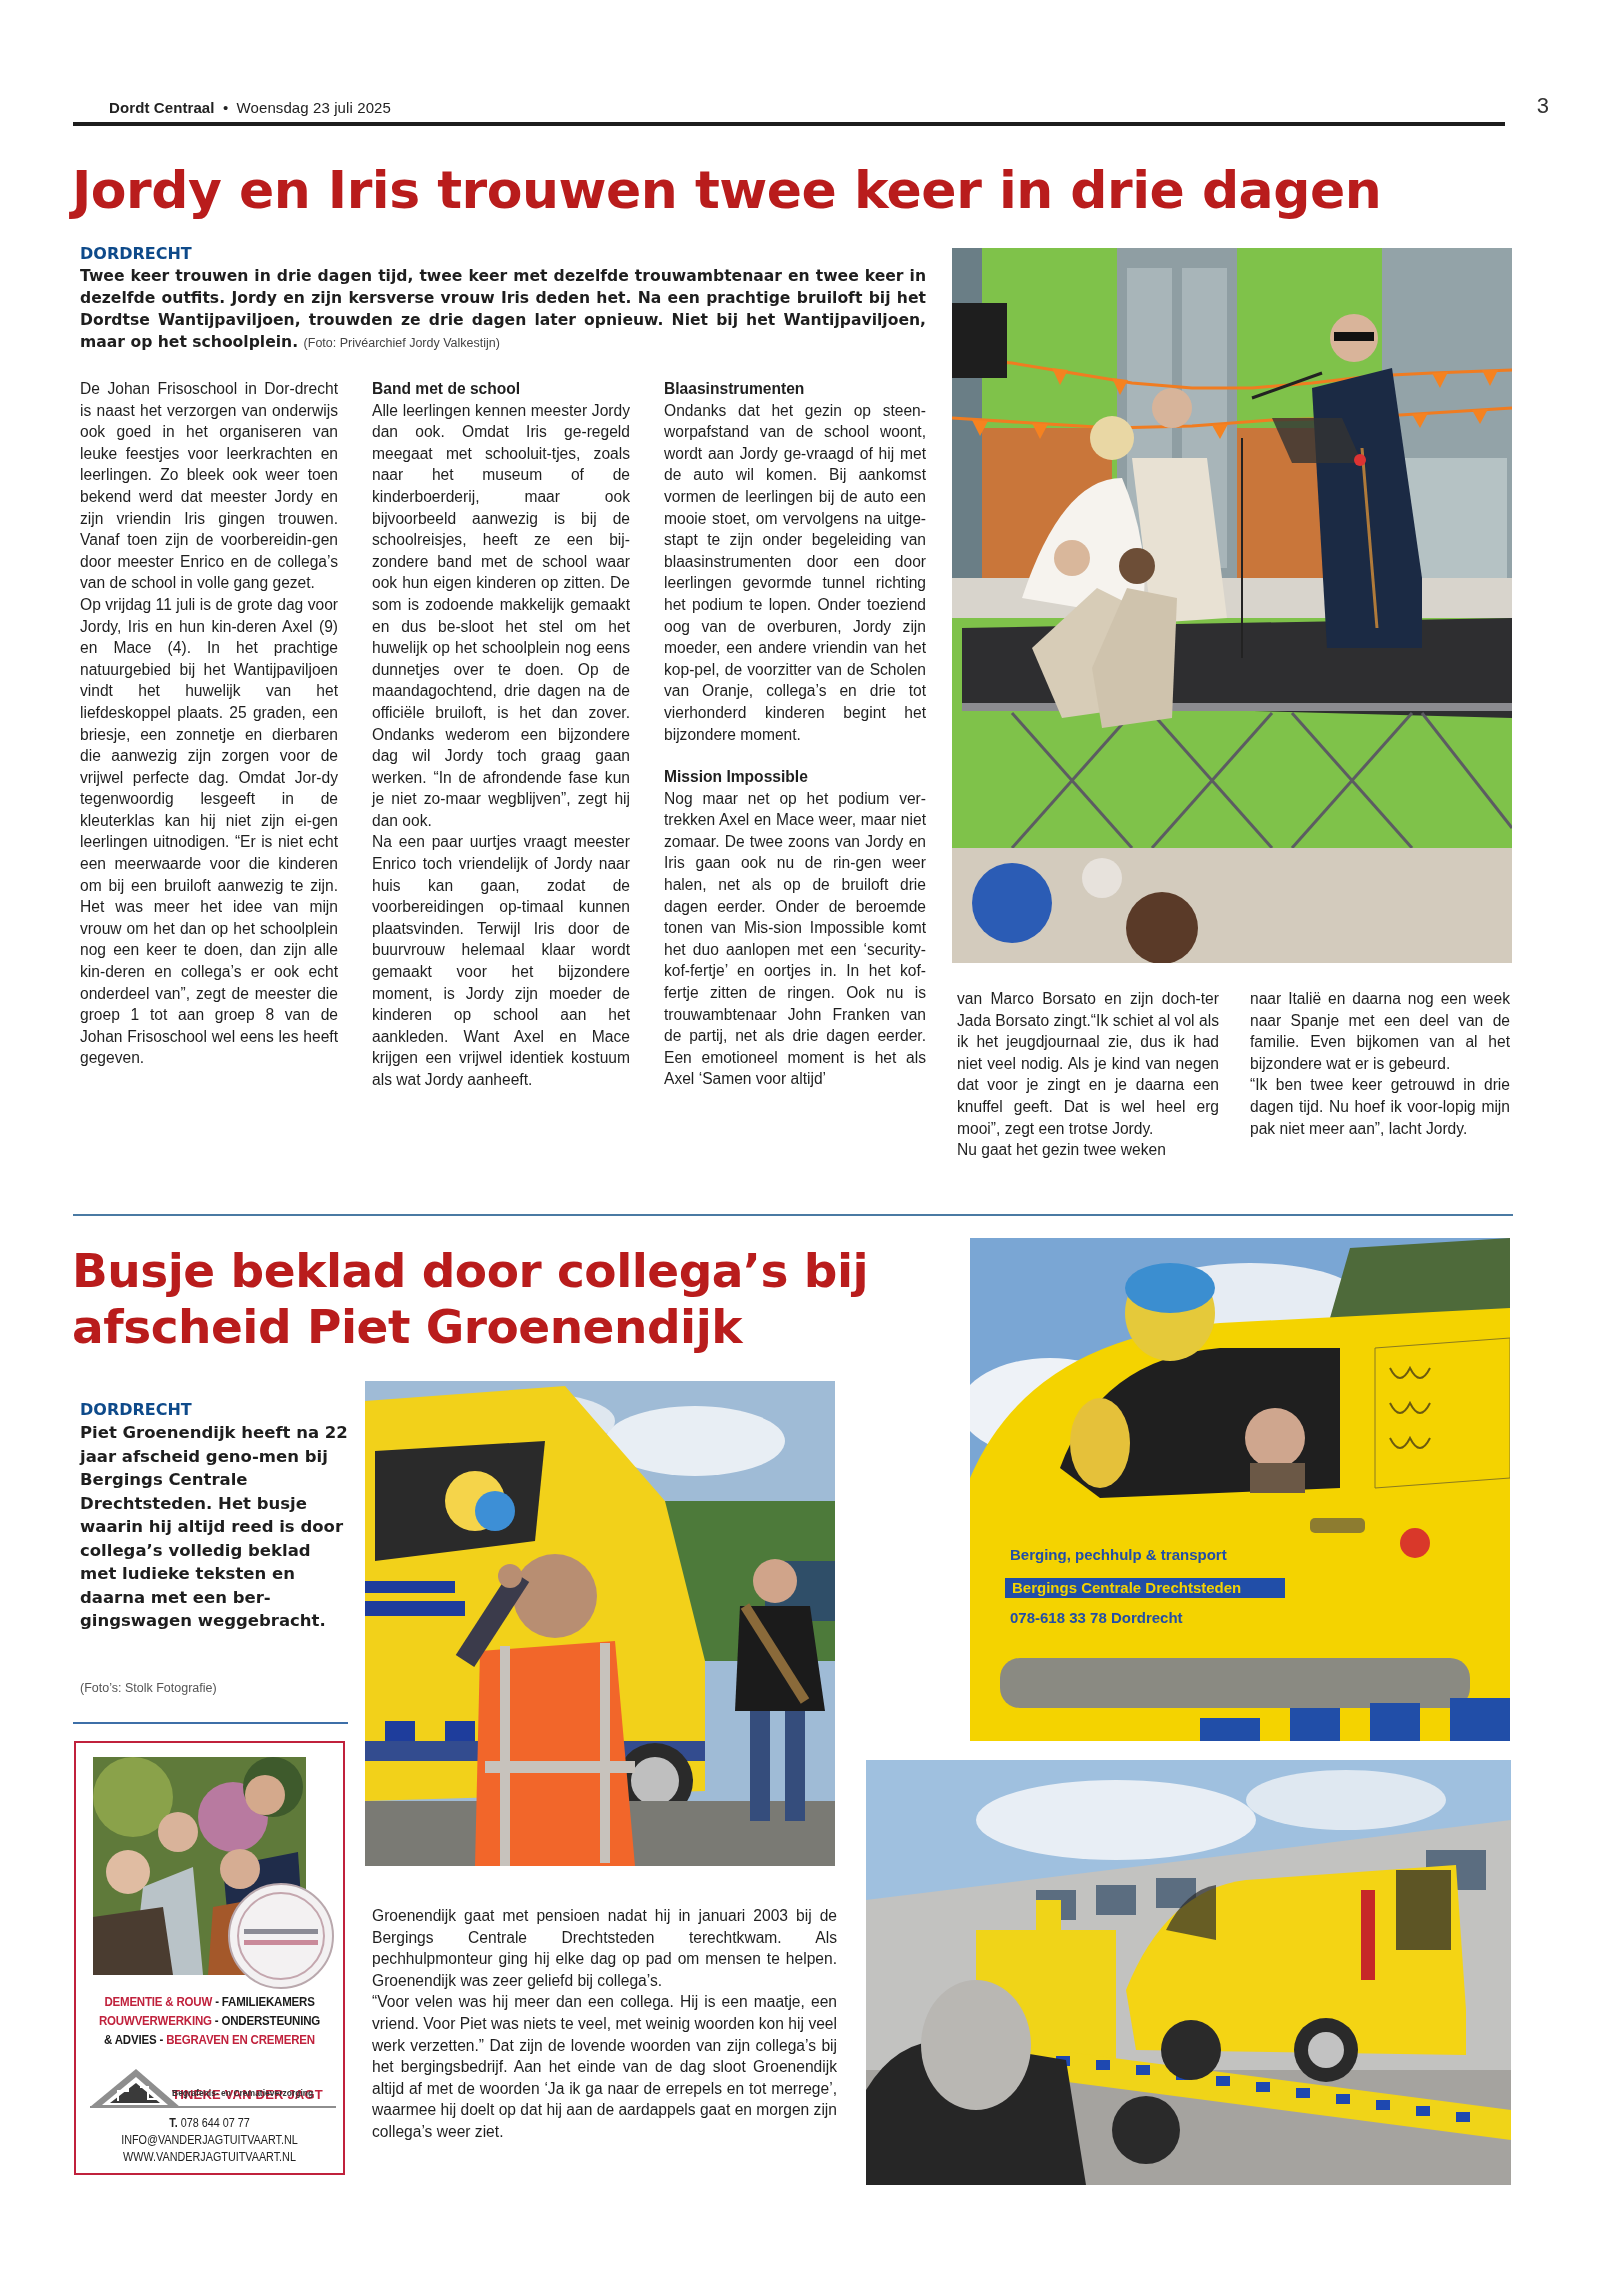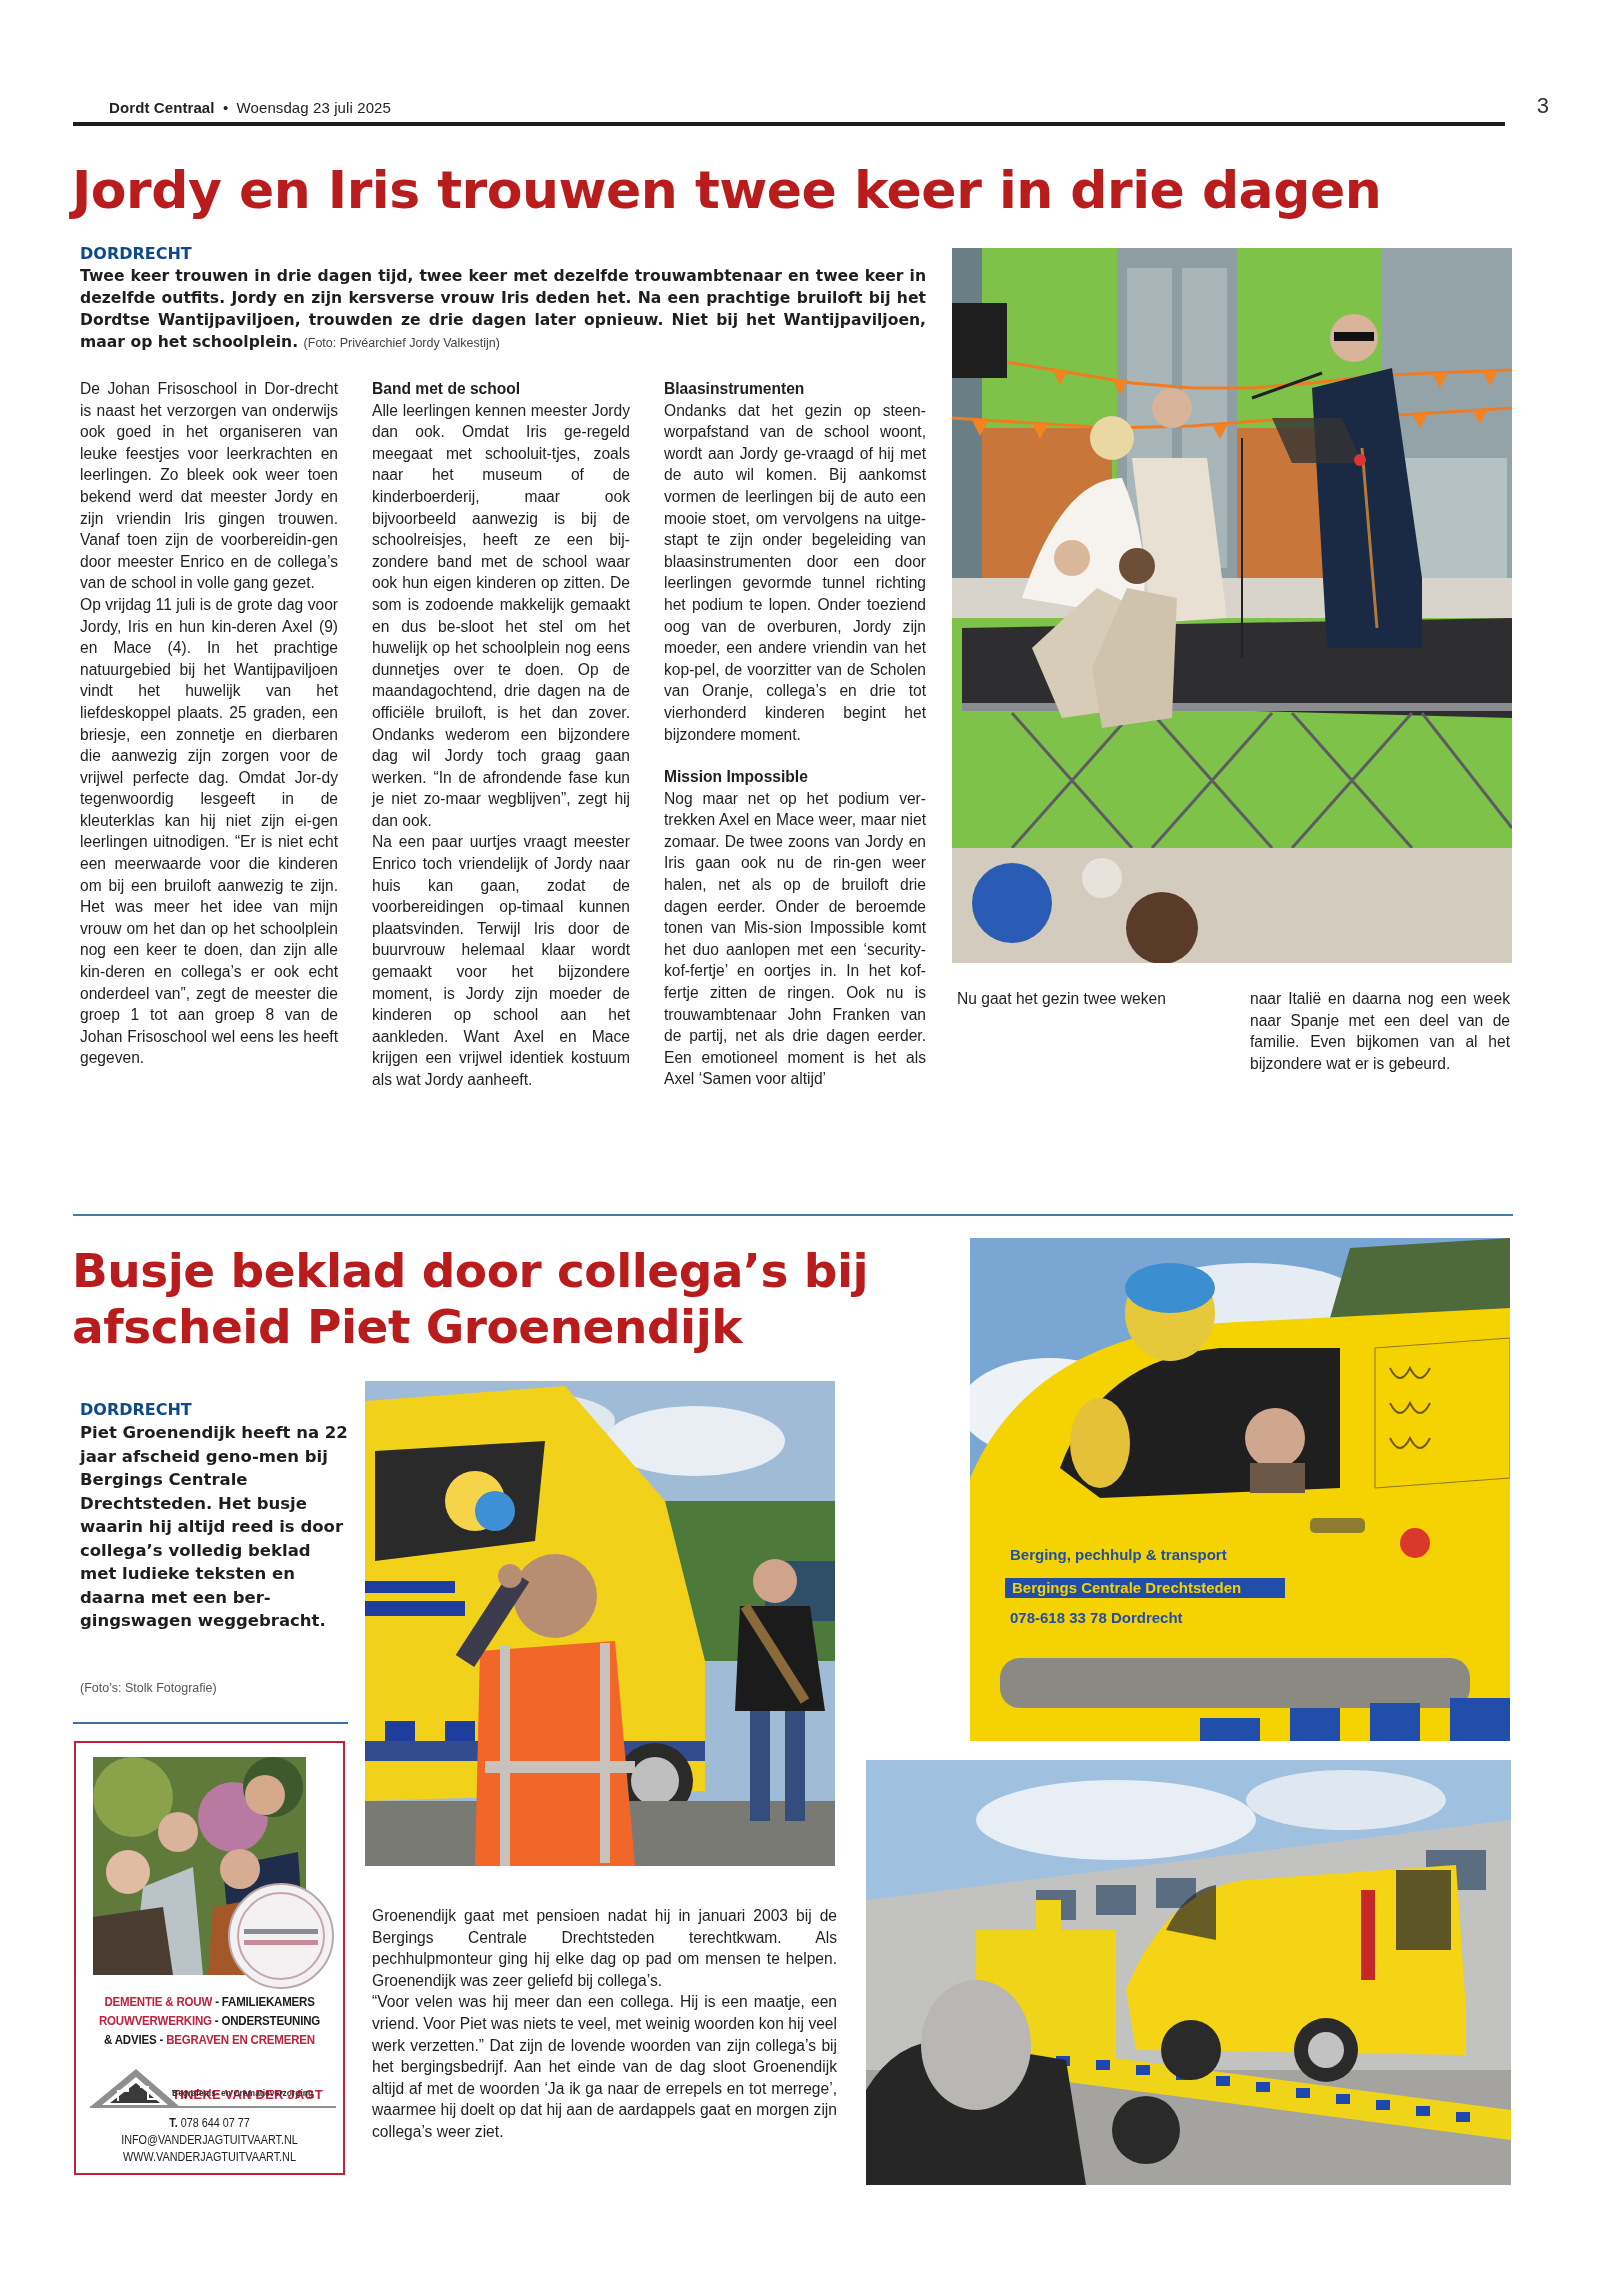--- a/index.html
+++ b/index.html
@@ -106,25 +106,27 @@
 </div>
 
 <div class="abs col c3">
   <p class="sub">Blaasinstrumenten</p>
   <p>Ondanks dat het gezin op steen-worpafstand van de school woont, wordt aan Jordy ge-vraagd of hij met de auto wil komen. Bij aankomst vormen de leerlingen bij de auto een mooie stoet, om vervolgens na uitge-stapt te zijn onder begeleiding van blaasinstrumenten door een door leerlingen gevormde tunnel richting het podium te lopen. Onder toeziend oog van de overburen, Jordy zijn moeder, een andere vriendin van het kop-pel, de voorzitter van de Scholen van Oranje, collega’s en drie tot vierhonderd kinderen begint het bijzondere moment.</p>
   <p class="sub" style="margin-top:21px">Mission Impossible</p>
   <p>Nog maar net op het podium ver-trekken Axel en Mace weer, maar niet zomaar. De twee zoons van Jordy en Iris gaan ook nu de rin-gen weer halen, net als op de bruiloft drie dagen eerder. Onder de beroemde tonen van Mis-sion Impossible komt het duo aanlopen met een ‘security-kof-fertje’ en oortjes in. In het kof-fertje zitten de ringen. Ook nu is trouwambtenaar John Franken van de partij, net als drie dagen eerder. Een emotioneel moment is het als Axel ‘Samen voor altijd’</p>
 </div>
 
 <div class="abs col c4">
+  <p>van Marco Borsato en zijn doch-ter Jada Borsato zingt.“Ik schiet al vol als ik het jeugdjournaal zie, dus ik had niet veel nodig. Als je kind van negen dat voor je zingt en je daarna een knuffel geeft. Dat is wel heel erg mooi”, zegt een trotse Jordy.</p>
   <p>Nu gaat het gezin twee weken</p>
 </div>
 
 <div class="abs col c5">
   <p>naar Italië en daarna nog een week naar Spanje met een deel van de familie. Even bijkomen van al het bijzondere wat er is gebeurd.</p>
+  <p>“Ik ben twee keer getrouwd in drie dagen tijd. Nu hoef ik voor-lopig mijn pak niet meer aan”, lacht Jordy.</p>
 </div>
 
 <div class="photo ph-wedding" title="Trouwceremonie op het podium van het schoolplein">
   <svg viewBox="0 0 560 715" preserveAspectRatio="none">
     <rect x="0" y="0" width="560" height="715" fill="#7fc24a"></rect>
     <rect x="0" y="0" width="30" height="330" fill="#6a7e86"></rect>
     <rect x="165" y="0" width="120" height="330" fill="#8f9ea3"></rect>
     <rect x="175" y="20" width="45" height="300" fill="#a8b5b9"></rect>
     <rect x="230" y="20" width="45" height="300" fill="#a8b5b9"></rect>
     <rect x="430" y="0" width="130" height="330" fill="#93a3a8"></rect>

